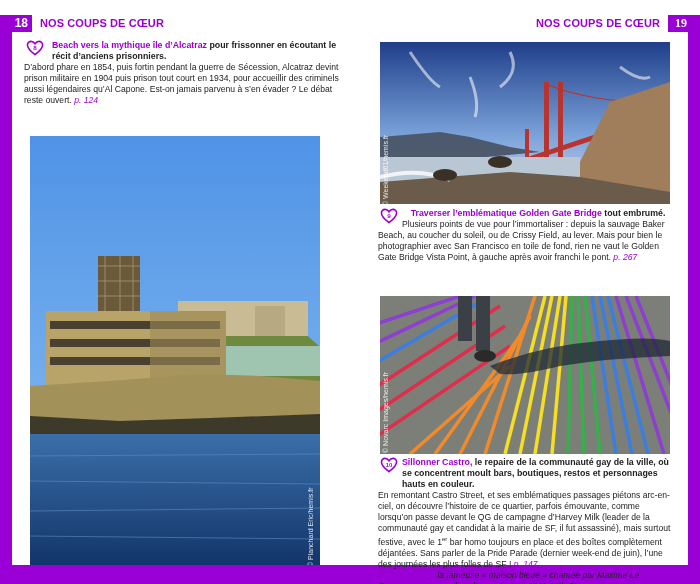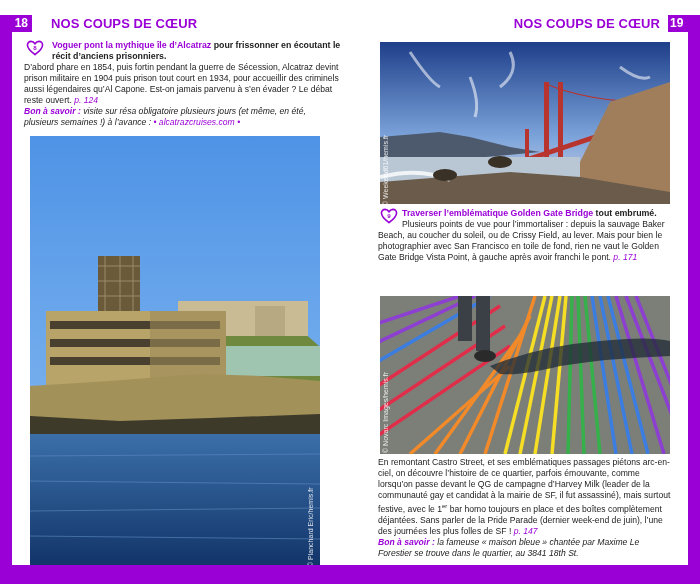--- a/index.html
+++ b/index.html
@@ -7,22 +7,22 @@
          font-family:"Liberation Sans", sans-serif; color:#1a1a1a; }
   .purple { background:#9a00d6; }
   
   .bar-left { position:absolute; left:0; top:15px; width:12px; bottom:0; }
   .bar-right { position:absolute; right:0; top:15px; width:12px; bottom:0; }
   .bar-bottom { position:absolute; left:0; right:0; bottom:0; height:19px; }
   .tab-left { position:absolute; left:0; top:15px; width:32px; height:17px; }
   .tab-right { position:absolute; right:0; top:15px; width:32px; height:17px; }
   .pageno { position:absolute; top:15px; height:26px; line-height:17px; color:#fff; font-weight:bold; font-size:12px; }
   .pageno.l { left:6px; width:22px; text-align:right; }
-  .pageno.r { right:8px; width:22px; text-align:left; }
-  .running { position:absolute; top:15px; height:17px; line-height:17px; color:#9a00d6; font-weight:bold; font-size:13px; letter-spacing:0.1px;margin-left:11px; }
+  .pageno.r { right:8px; width:22px; text-align:center;font-family:Liberation Serif, serif; }
+  .running { position:absolute; top:15px; height:17px; line-height:17px; color:#9a00d6; font-weight:bold; font-size:11px; letter-spacing:0.1px; }
   .running.l { left:40px; }
   .running.r { right:40px; }
 
   .block { position:absolute; font-size:8.6px; line-height:11px; color:#222; }
   .block p { margin:0; }
   .hl { color:#9a00d6; font-weight:bold; }
   .bold { font-weight:bold; }
   .ref { color:#9a00d6; font-style:italic;text-align:right; }
   .bon { color:#9a00d6; font-weight:bold; font-style:italic; }
   .ital { font-style:italic; }
@@ -49,27 +49,24 @@
 <div class="running r">NOS COUPS DE CŒUR</div>
 
 <div class="block" style="left:24px; top:40px; width:318px;">
   <p class="heading bold">
     <span class="heart">
       <svg viewBox="0 0 20 18">
           <path d="M10 16.5 C4 12 1.5 9 1.5 5.6 C1.5 3.2 3.4 1.5 5.6 1.5 C7.6 1.5 9 2.7 10 4.2 C11 2.7 12.4 1.5 14.4 1.5 C16.6 1.5 18.5 3.2 18.5 5.6 C18.5 9 16 12 10 16.5 Z" fill="none" stroke="#9a00d6" stroke-width="1.8"></path>
           <text x="10" y="11.5" text-anchor="middle" font-size="7" fill="#9a00d6" font-family="Liberation Sans, sans-serif" font-weight="bold">8</text>
         </svg>
     </span>
-    <span class="hl">Voguer pont la mythique île d’Alcatraz</span><span> pour frissonner en écoutant le récit d’anciens prisonniers.</span>
+    <span class="hl">Beach vers la mythique île d’Alcatraz</span><span> pour frissonner en écoutant le récit d’anciens prisonniers.</span>
   </p>
   <p>
     <span>D’abord phare en 1854, puis fortin pendant la guerre de Sécession, Alcatraz devint prison militaire en 1904 puis prison tout court en 1934, pour accueillir des criminels aussi légendaires qu’Al Capone. Est-on jamais parvenu à s’en évader ? Le débat reste ouvert. </span><span class="ref">p. 124</span>
-  </p>
-  <p>
-    <span class="bon">Bon à savoir : </span><span class="ital">visite sur résa obligatoire plusieurs jours (et même, en été, plusieurs semaines !) à l’avance : </span><span class="ref">• alcatrazcruises.com •</span>
   </p>
 </div>
 
 <div class="photo" style="left:30px; top:136px; width:290px; height:429px;">
   <svg class="scene" viewBox="0 0 290 429" preserveAspectRatio="none">
     <defs>
       <linearGradient id="sky1" x1="0" y1="0" x2="0" y2="1">
           <stop offset="0" stop-color="#4f93e6"></stop>
           <stop offset="1" stop-color="#8ec0f2"></stop>
         </linearGradient>
@@ -149,31 +146,31 @@
     <rect x="0" y="115" width="200" height="30" fill="#b9c6d4"></rect>
     <path d="M0 140 L130 130 L200 135 L290 150 L290 162 L0 162 Z" fill="#6a5b4a"></path>
     <path d="M0 135 Q40 125 70 138" stroke="#ffffff" stroke-width="4" fill="none" opacity="0.8"></path>
     <ellipse cx="65" cy="133" rx="12" ry="6" fill="#3a3126"></ellipse>
     <ellipse cx="120" cy="120" rx="12" ry="6" fill="#3a3126"></ellipse>
   </svg>
   <div class="credit" style="left:9px; top:157px;">© Weekend61/hemis.fr</div>
 </div>
 
 <div class="block" style="left:378px; top:208px; width:296px;">
-  <p class="heading bold" style="padding-left:24px;">
+  <p class="heading bold" style="padding-left:24px;text-align:center;">
     <span class="heart">
       <svg viewBox="0 0 20 18">
           <path d="M10 16.5 C4 12 1.5 9 1.5 5.6 C1.5 3.2 3.4 1.5 5.6 1.5 C7.6 1.5 9 2.7 10 4.2 C11 2.7 12.4 1.5 14.4 1.5 C16.6 1.5 18.5 3.2 18.5 5.6 C18.5 9 16 12 10 16.5 Z" fill="none" stroke="#9a00d6" stroke-width="1.8"></path>
           <text x="10" y="11.5" text-anchor="middle" font-size="7" fill="#9a00d6" font-family="Liberation Sans, sans-serif" font-weight="bold">9</text>
         </svg>
     </span>
     <span class="hl">Traverser l’emblématique Golden Gate Bridge</span><span> tout embrumé.</span>
   </p>
   <p style="text-indent:24px;">
-    <span>Plusieurs points de vue pour l’immortaliser : depuis la sauvage Baker Beach, au coucher du soleil, ou de Crissy Field, au lever. Mais pour bien le photographier avec San Francisco en toile de fond, rien ne vaut le Golden Gate Bridge Vista Point, à gauche après avoir franchi le pont. </span><span class="ref">p. 171</span>
+    <span>Plusieurs points de vue pour l’immortaliser : depuis la sauvage Baker Beach, au coucher du soleil, ou de Crissy Field, au lever. Mais pour bien le photographier avec San Francisco en toile de fond, rien ne vaut le Golden Gate Bridge Vista Point, à gauche après avoir franchi le pont. </span><span class="ref">p. 267</span>
   </p>
 </div>
 
 <div class="photo" style="left:380px; top:296px; width:290px; height:158px;">
   <svg class="scene" viewBox="0 0 290 158" preserveAspectRatio="none">
     <rect width="290" height="158" fill="#7c7f78"></rect>
     <g stroke-width="3.5" fill="none">
       <line x1="-10" y1="30" x2="80" y2="0" stroke="#8c3fd0"></line>
       <line x1="-10" y1="50" x2="95" y2="0" stroke="#8c3fd0"></line>
       <line x1="-10" y1="70" x2="110" y2="0" stroke="#3b7de0"></line>
@@ -202,19 +199,28 @@
     <path d="M110 70 Q160 50 220 45 Q270 40 290 45 L290 60 Q230 62 180 70 Q140 80 120 78 Z" fill="#1f2a35" opacity="0.75"></path>
 
     <rect x="78" y="0" width="14" height="45" fill="#3b4047"></rect>
     <rect x="96" y="0" width="14" height="55" fill="#3b4047"></rect>
     <ellipse cx="105" cy="60" rx="11" ry="6" fill="#2a2a2a"></ellipse>
   </svg>
   <div class="credit" style="left:9px; top:150px;">© Novarc Images/hemis.fr</div>
 </div>
 
 <div class="block" style="left:378px; top:457px; width:296px;">
+  <p class="heading bold" style="padding-left:24px;">
+    <span class="heart">
+      <svg viewBox="0 0 20 18">
+          <path d="M10 16.5 C4 12 1.5 9 1.5 5.6 C1.5 3.2 3.4 1.5 5.6 1.5 C7.6 1.5 9 2.7 10 4.2 C11 2.7 12.4 1.5 14.4 1.5 C16.6 1.5 18.5 3.2 18.5 5.6 C18.5 9 16 12 10 16.5 Z" fill="none" stroke="#9a00d6" stroke-width="1.8"></path>
+          <text x="10" y="11.5" text-anchor="middle" font-size="6.5" fill="#9a00d6" font-family="Liberation Sans, sans-serif" font-weight="bold">10</text>
+        </svg>
+    </span>
+    <span class="hl">Sillonner Castro,</span><span> le repaire de la communauté gay de la ville, où se concentrent moult bars, boutiques, restos et personnages  hauts en couleur.</span>
+  </p>
   <p>
     <span>En remontant Castro Street, et ses emblématiques passages piétons arc-en-ciel, on découvre l’histoire de ce quartier, parfois émouvante, comme lorsqu’on passe devant le QG de campagne d’Harvey Milk (leader de la communauté gay et candidat à la mairie de SF, il fut assassiné), mais surtout festive, avec le 1</span><sup style="font-size:6px;">er</sup><span> bar homo toujours en place et des boîtes complètement déjantées. Sans parler de la Pride Parade (dernier week-end de juin), l’une des journées les plus folles de SF ! </span><span class="ref">p. 147</span>
   </p>
   <p>
     <span class="bon">Bon à savoir : </span><span class="ital">la fameuse « maison bleue » chantée par Maxime Le Forestier se trouve dans le quartier, au 3841 18th St.</span>
   </p>
 </div>
 
 </body></html>

